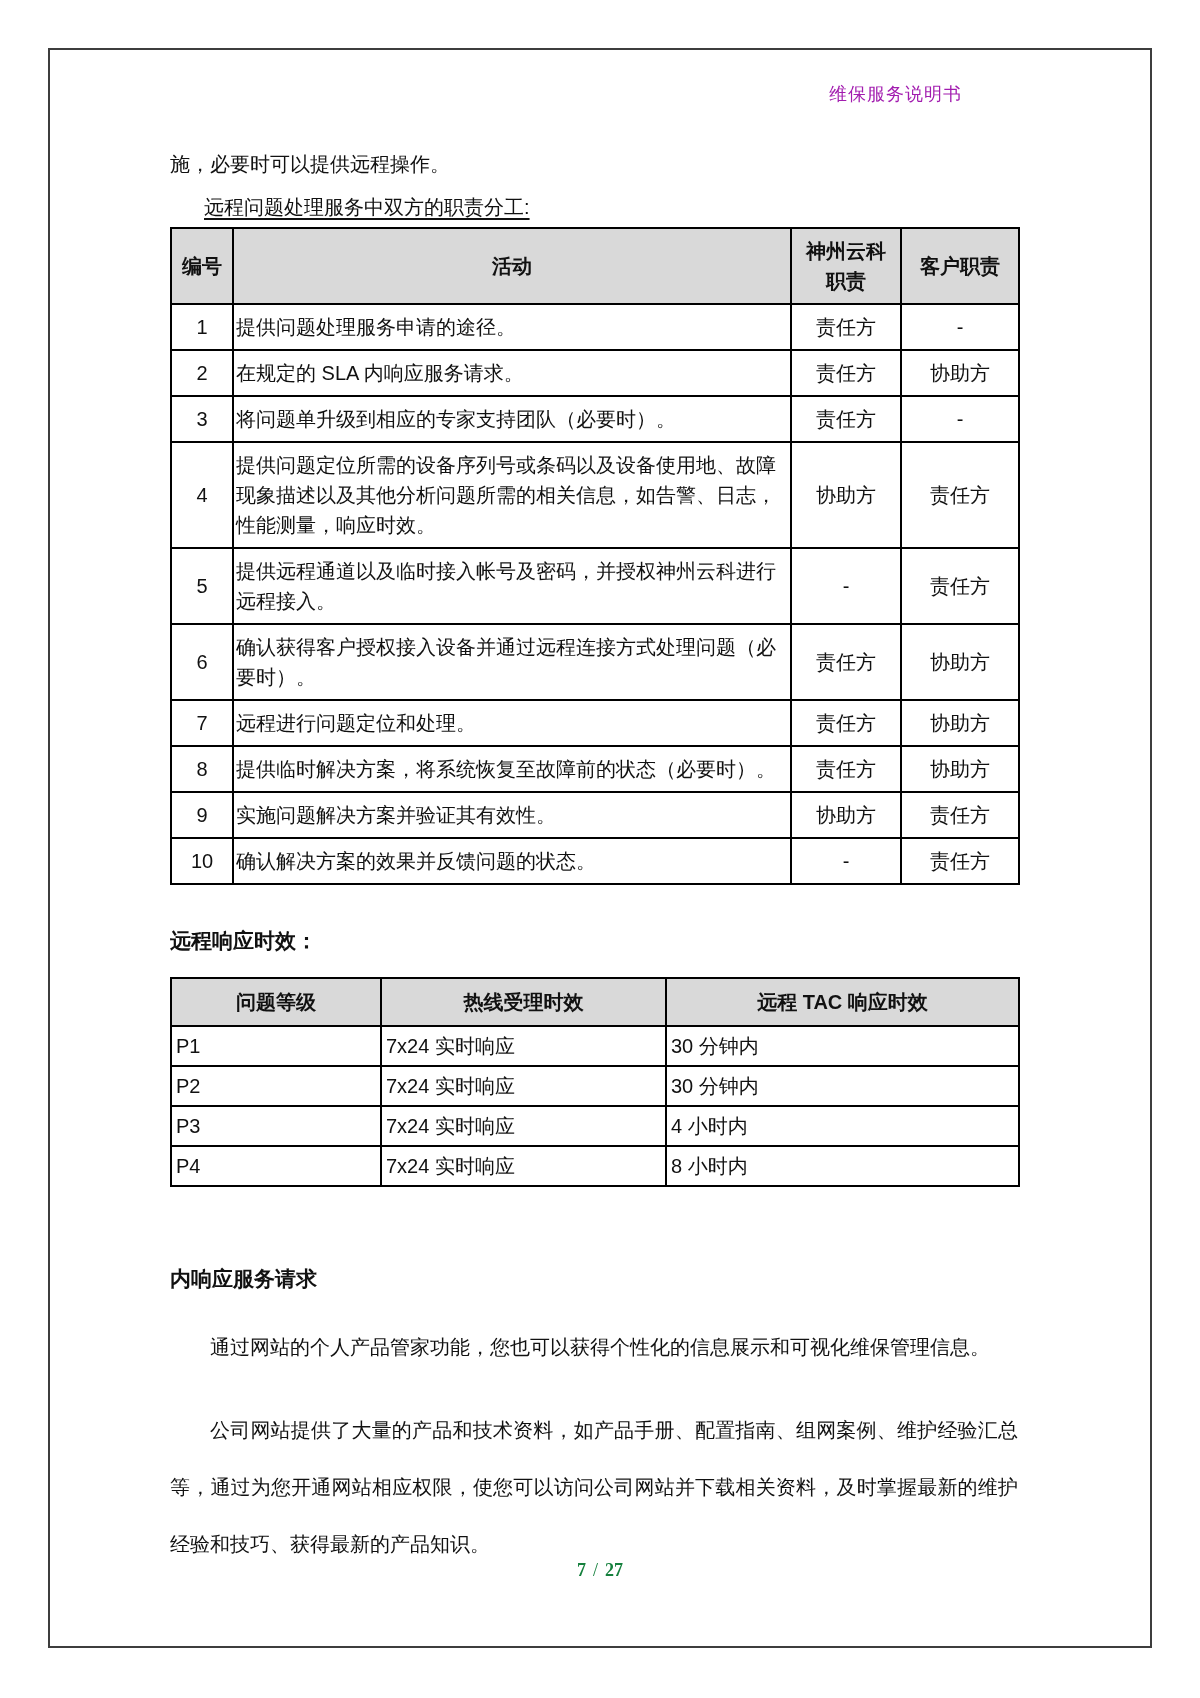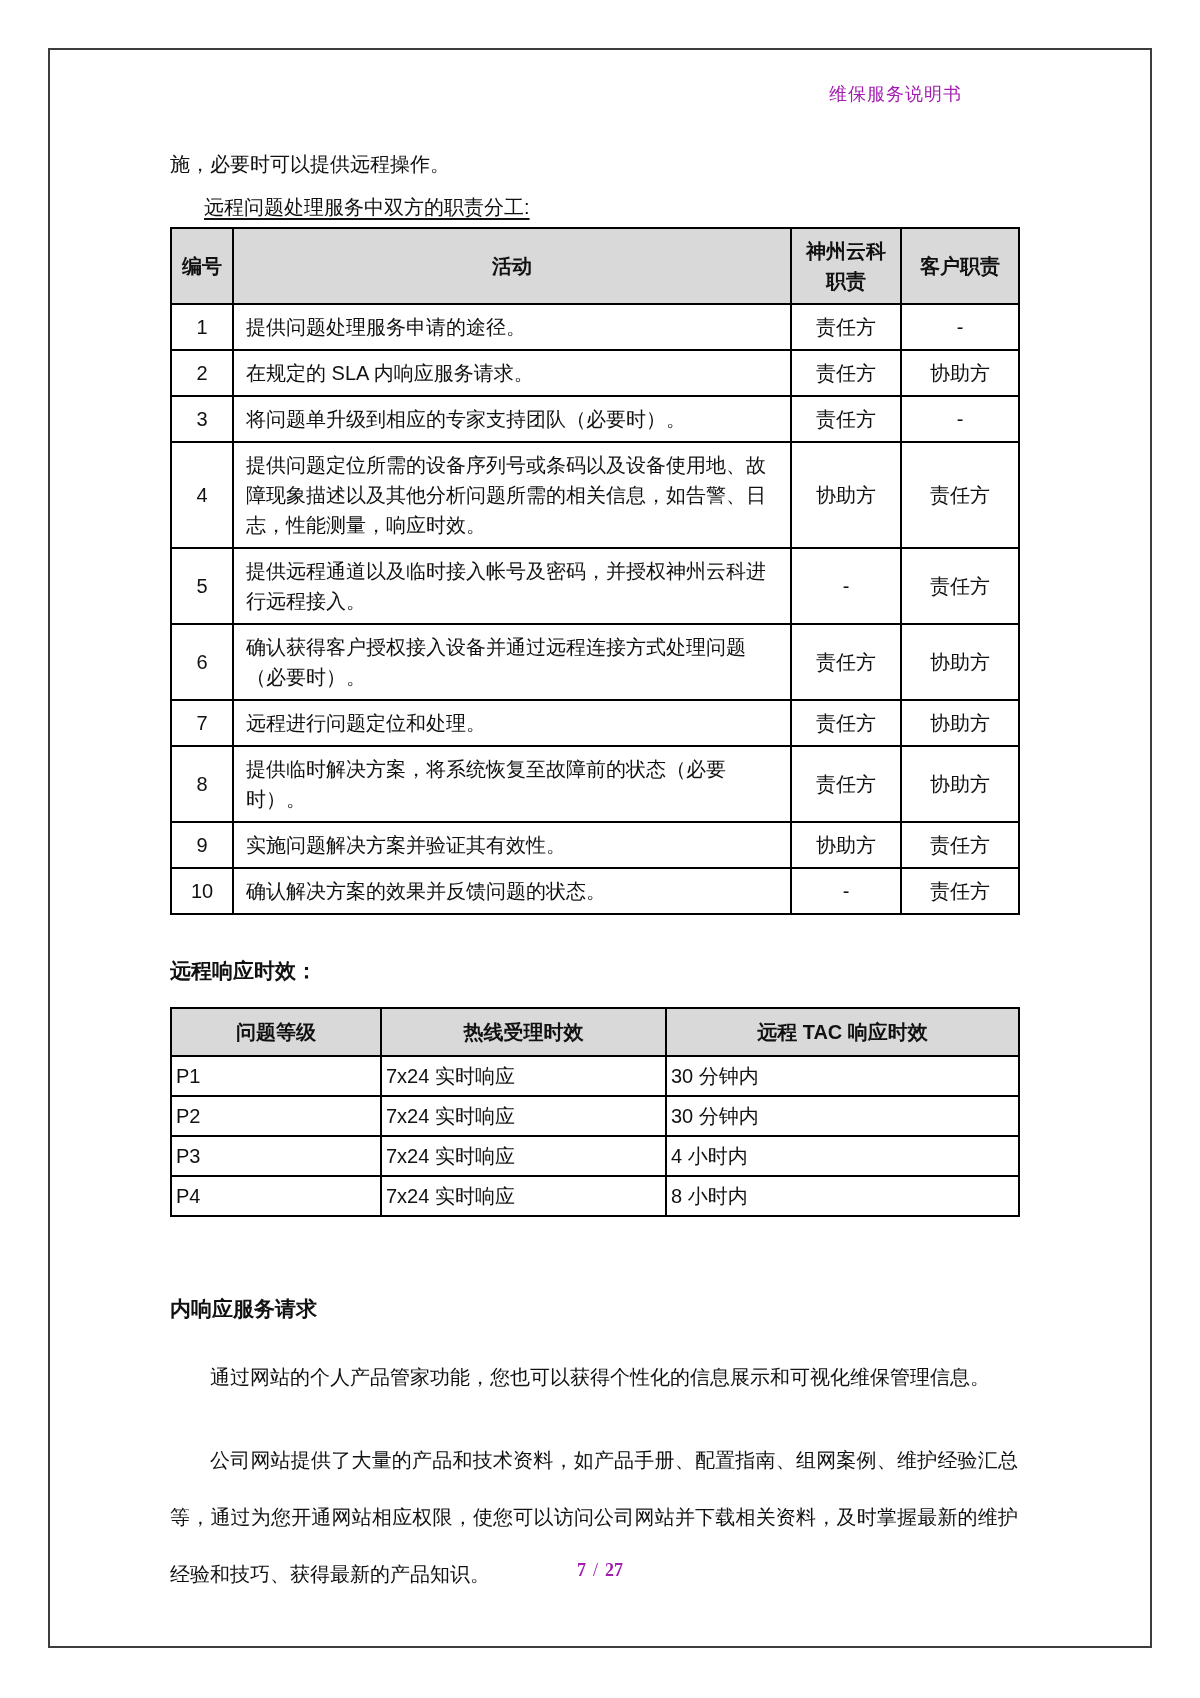--- a/index.html
+++ b/index.html
@@ -30,21 +30,21 @@
   table { border-collapse: collapse; width: 848px; table-layout: fixed; }
   th, td { border: 2px solid #000; font-size: 20px; color: #111; }
 
   
   .resp-table th {
     background: #d9d9d9; font-weight: bold;
     text-align: center; line-height: 30px; padding: 7px 4px;
   }
   .resp-table td { line-height: 30px; padding: 7px 8px; }
   .resp-table .td-center { text-align: center; }
-  .resp-table .td-left { text-align: left; padding-left: 12px; }
+  .resp-table .td-left { text-align: left; padding-left: 2px; }
   .resp-table col.c-no { width: 62px; }
   .resp-table col.c-act { width: 558px; }
   .resp-table col.c-ven { width: 110px; }
   .resp-table col.c-cus { width: 118px; }
 
   .section-title { margin-top: 42px; font-size: 21px; font-weight: bold; line-height: 28px; }
 
   
   .sla-table { margin-top: 22px; }
   .sla-table th {
@@ -59,21 +59,21 @@
   .online-title { margin-top: 78px; }
   .body-para {
     margin-top: 26px;
     font-size: 20px; line-height: 57px;
     text-align: justify; text-indent: 2em;
   }
   .doc-footer {
     position: absolute; top: 1560px; left: 0; width: 100%;
     text-align: center;
     font-family: "Liberation Serif", serif;
-    font-size: 18px; font-weight: bold; color: #a21caf;
+    font-size: 18px; font-weight: bold; color: #15803d;
   }
   .doc-footer .sep { font-weight: normal; padding: 0 7px; }
 </style>
 </head>
 <body>
 
 <div class="sheet">
   <div class="page-border"></div>
 
   <div class="doc-header">维保服务说明书</div>

